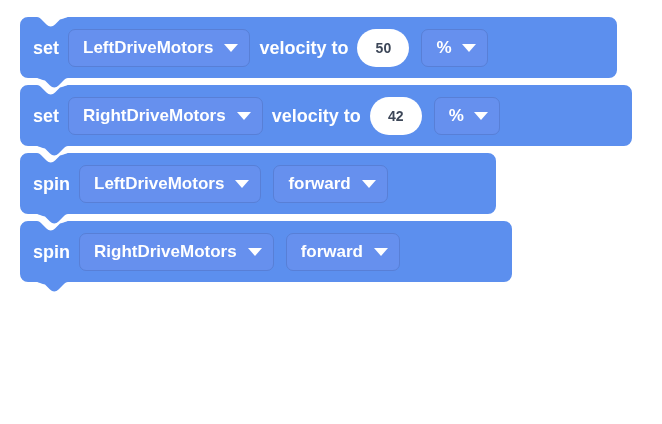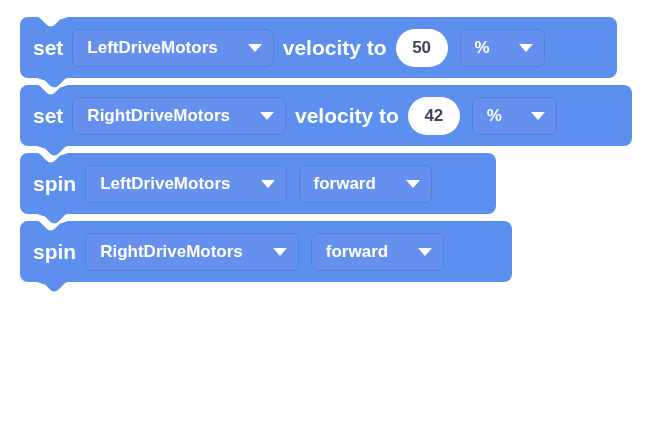--- a/index.html
+++ b/index.html
@@ -67,21 +67,21 @@
     top: 0;
     height: 61px;
     display: flex;
     align-items: center;
     padding-left: 13px;
     box-sizing: border-box;
     white-space: nowrap;
   }
 
   .block-text {
-    font-size: 21px;
+    font-size: 18px;
     font-weight: bold;
     color: #ffffff;
     line-height: 20px;
     margin: 0 9px 0 0;
     white-space: nowrap;
   }
   .block-text.mid {
     margin-left: 9px;
     margin-right: 9px;
   }
@@ -90,21 +90,20 @@
   .dropdown-field {
     display: inline-flex;
     align-items: center;
     height: 38px;
     box-sizing: border-box;
     padding: 0 11px 0 14px;
     border-radius: 7px;
     background: #6690EE;
     border: 1px solid #587FD6;
     white-space: nowrap;
-    gap: 19px;
   }
   .dropdown-field .dd-label {
     font-size: 17px;
     font-weight: bold;
     color: #ffffff;
     line-height: 20px;
     margin-right: 11px;
     white-space: nowrap;
   }
   .dropdown-field.unit .dd-label {
@@ -123,21 +122,21 @@
   .num-field {
     display: inline-flex;
     align-items: center;
     justify-content: center;
     min-width: 52px;
     height: 38px;
     box-sizing: border-box;
     padding: 0 12px;
     border-radius: 19px;
     background: #ffffff;
-    font-size: 17px;
+    font-size: 14px;
     font-weight: bold;
     color: #3D4758;
     line-height: 20px;
   }
   .spacer-12 { width: 12px; flex: none; }
 </style>
 </head>
 <body>
 
 <div id="workspace">

